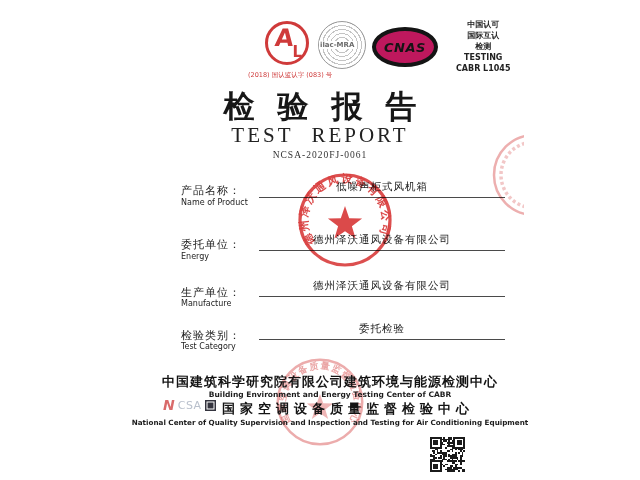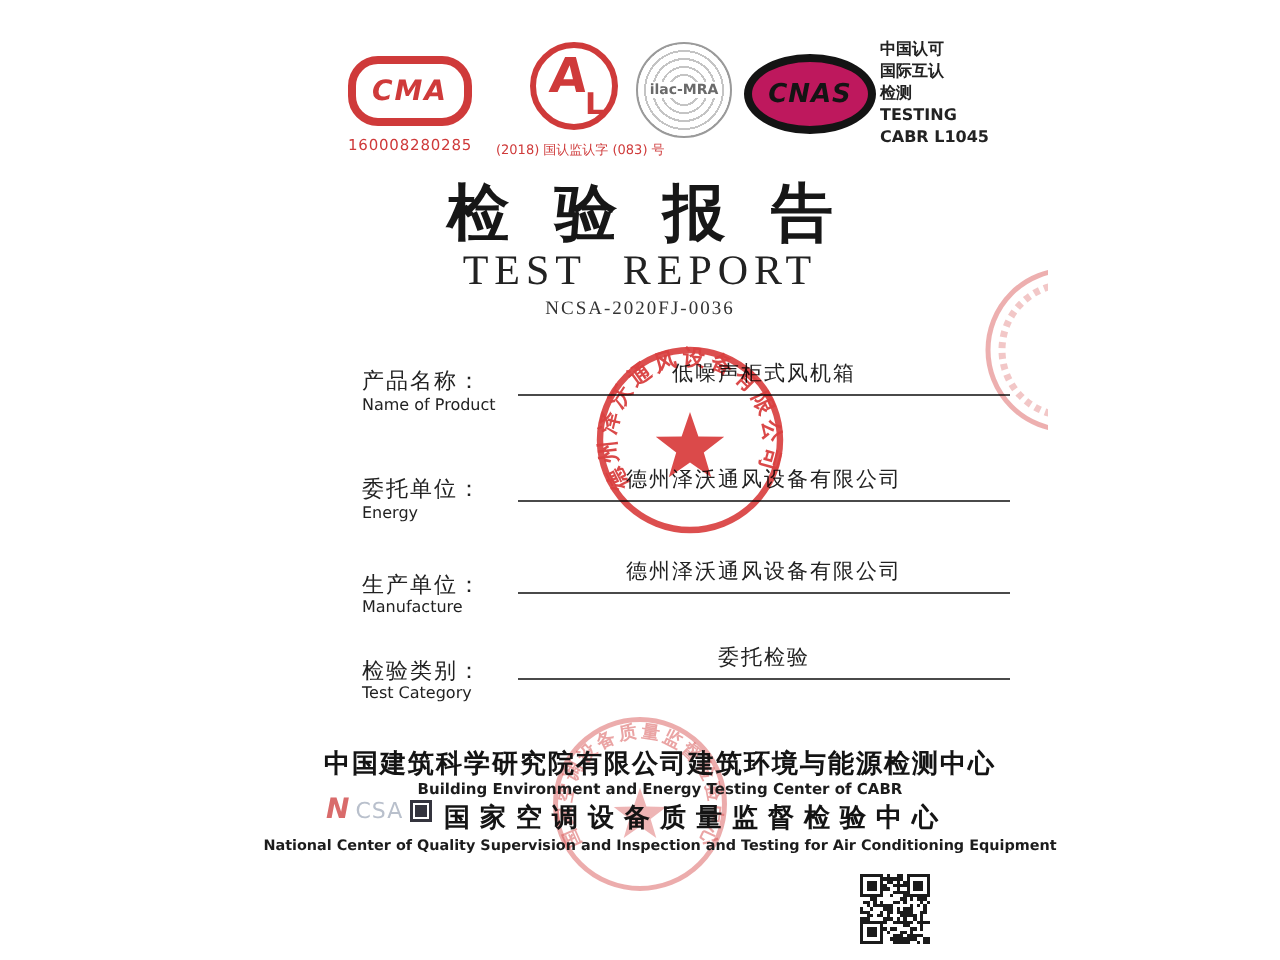--- a/index.html
+++ b/index.html
@@ -15,28 +15,28 @@
 
   .cal{position:absolute;left:248px;top:21px;width:78px;text-align:center;}
   .cal-shape{width:38px;height:38px;margin:0 auto;border:3px solid #cf3a3a;border-radius:50%;position:relative;}
   .cal-a{position:absolute;left:7px;top:2px;color:#cf3a3a;font-weight:800;font-size:24px;line-height:1;transform:skewX(-6deg);}
   .cal-l{position:absolute;right:4px;bottom:2px;color:#cf3a3a;font-weight:800;font-size:15px;line-height:1;}
   .cal-cap{color:#cf3a3a;font-size:6.5px;margin-top:6px;white-space:nowrap;}
 
   .ilac{position:absolute;left:318px;top:21px;width:46px;height:46px;border-radius:50%;
         border:1px solid #9a9a9a;
         background:repeating-radial-gradient(circle at 50% 50%,#ffffff 0 3px,#c4c4c4 3px 4px);
-        display:flex;align-items:center;justify-content:center;}
+        display:flex;align-items:center;justify-content:flex-start;}
   .ilac-label{background:#fff;padding:0 1px;font-size:7px;font-weight:700;color:#6a6a6a;white-space:nowrap;}
 
   .cnas{position:absolute;left:372px;top:27px;width:58px;height:32px;border:4px solid #141414;
         border-radius:50%;display:flex;align-items:center;justify-content:center;background:#be185d;
         color:#141414;font-weight:900;font-size:13px;font-style:italic;letter-spacing:.5px;}
 
-  .accred{position:absolute;left:440px;top:19px;font-size:8px;font-weight:700;line-height:11px;color:#222;}
+  .accred{position:absolute;left:456px;top:19px;font-size:8px;font-weight:700;line-height:11px;color:#222;text-align:center;}
 
   
   .title-cn{position:absolute;left:0;width:640px;top:86px;text-align:center;
             font-family:"DejaVu Serif","Liberation Serif",serif;
             font-size:31px;font-weight:700;letter-spacing:23px;text-indent:23px;color:#171717;}
   .title-en{position:absolute;left:0;width:640px;top:123px;text-align:center;
             font-family:"Liberation Serif","DejaVu Serif",serif;
             font-size:21px;letter-spacing:3px;word-spacing:10px;color:#222;}
   .report-no{position:absolute;left:0;width:640px;top:150px;text-align:center;
              font-family:"Liberation Serif",serif;font-size:9.5px;letter-spacing:1px;color:#333;}
@@ -66,24 +66,20 @@
   .ncsa-seal{width:11px;height:11px;background:#34343e;
              box-shadow:inset 0 0 0 1.5px #34343e,inset 0 0 0 2.5px #fff;}
 
   .qr{position:absolute;left:430px;top:437px;width:35px;height:35px;line-height:0;}
 </style>
 </head>
 <body>
 
 <div class="page">
 
-  <div class="cma">
-    <div class="cma-shape">CMA</div>
-    <div class="cma-num">160008280285</div>
-  </div>
 
   <div class="cal">
     <div class="cal-shape">
       <span class="cal-a">A</span>
       <span class="cal-l">L</span>
     </div>
     <div class="cal-cap">(2018) 国认监认字 (083) 号</div>
   </div>
 
   <div class="ilac">
@@ -95,21 +91,21 @@
   <div class="accred">
     <div>中国认可</div>
     <div>国际互认</div>
     <div>检测</div>
     <div>TESTING</div>
     <div>CABR L1045</div>
   </div>
 
   <div class="title-cn">检验报告</div>
   <div class="title-en">TEST REPORT</div>
-  <div class="report-no">NCSA-2020FJ-0036</div>
+  <div class="report-no">NCSA-2020FJ-0061</div>
 
   <div class="flabel" style="top:183px">产品名称：</div>
   <div class="flabel-en" style="top:198px">Name of Product</div>
   <div class="fline" style="top:180px">
     <span class="fval">低噪声柜式风机箱</span>
   </div>
 
   <div class="flabel" style="top:237px">委托单位：</div>
   <div class="flabel-en" style="top:252px">Energy</div>
   <div class="fline" style="top:233px">

